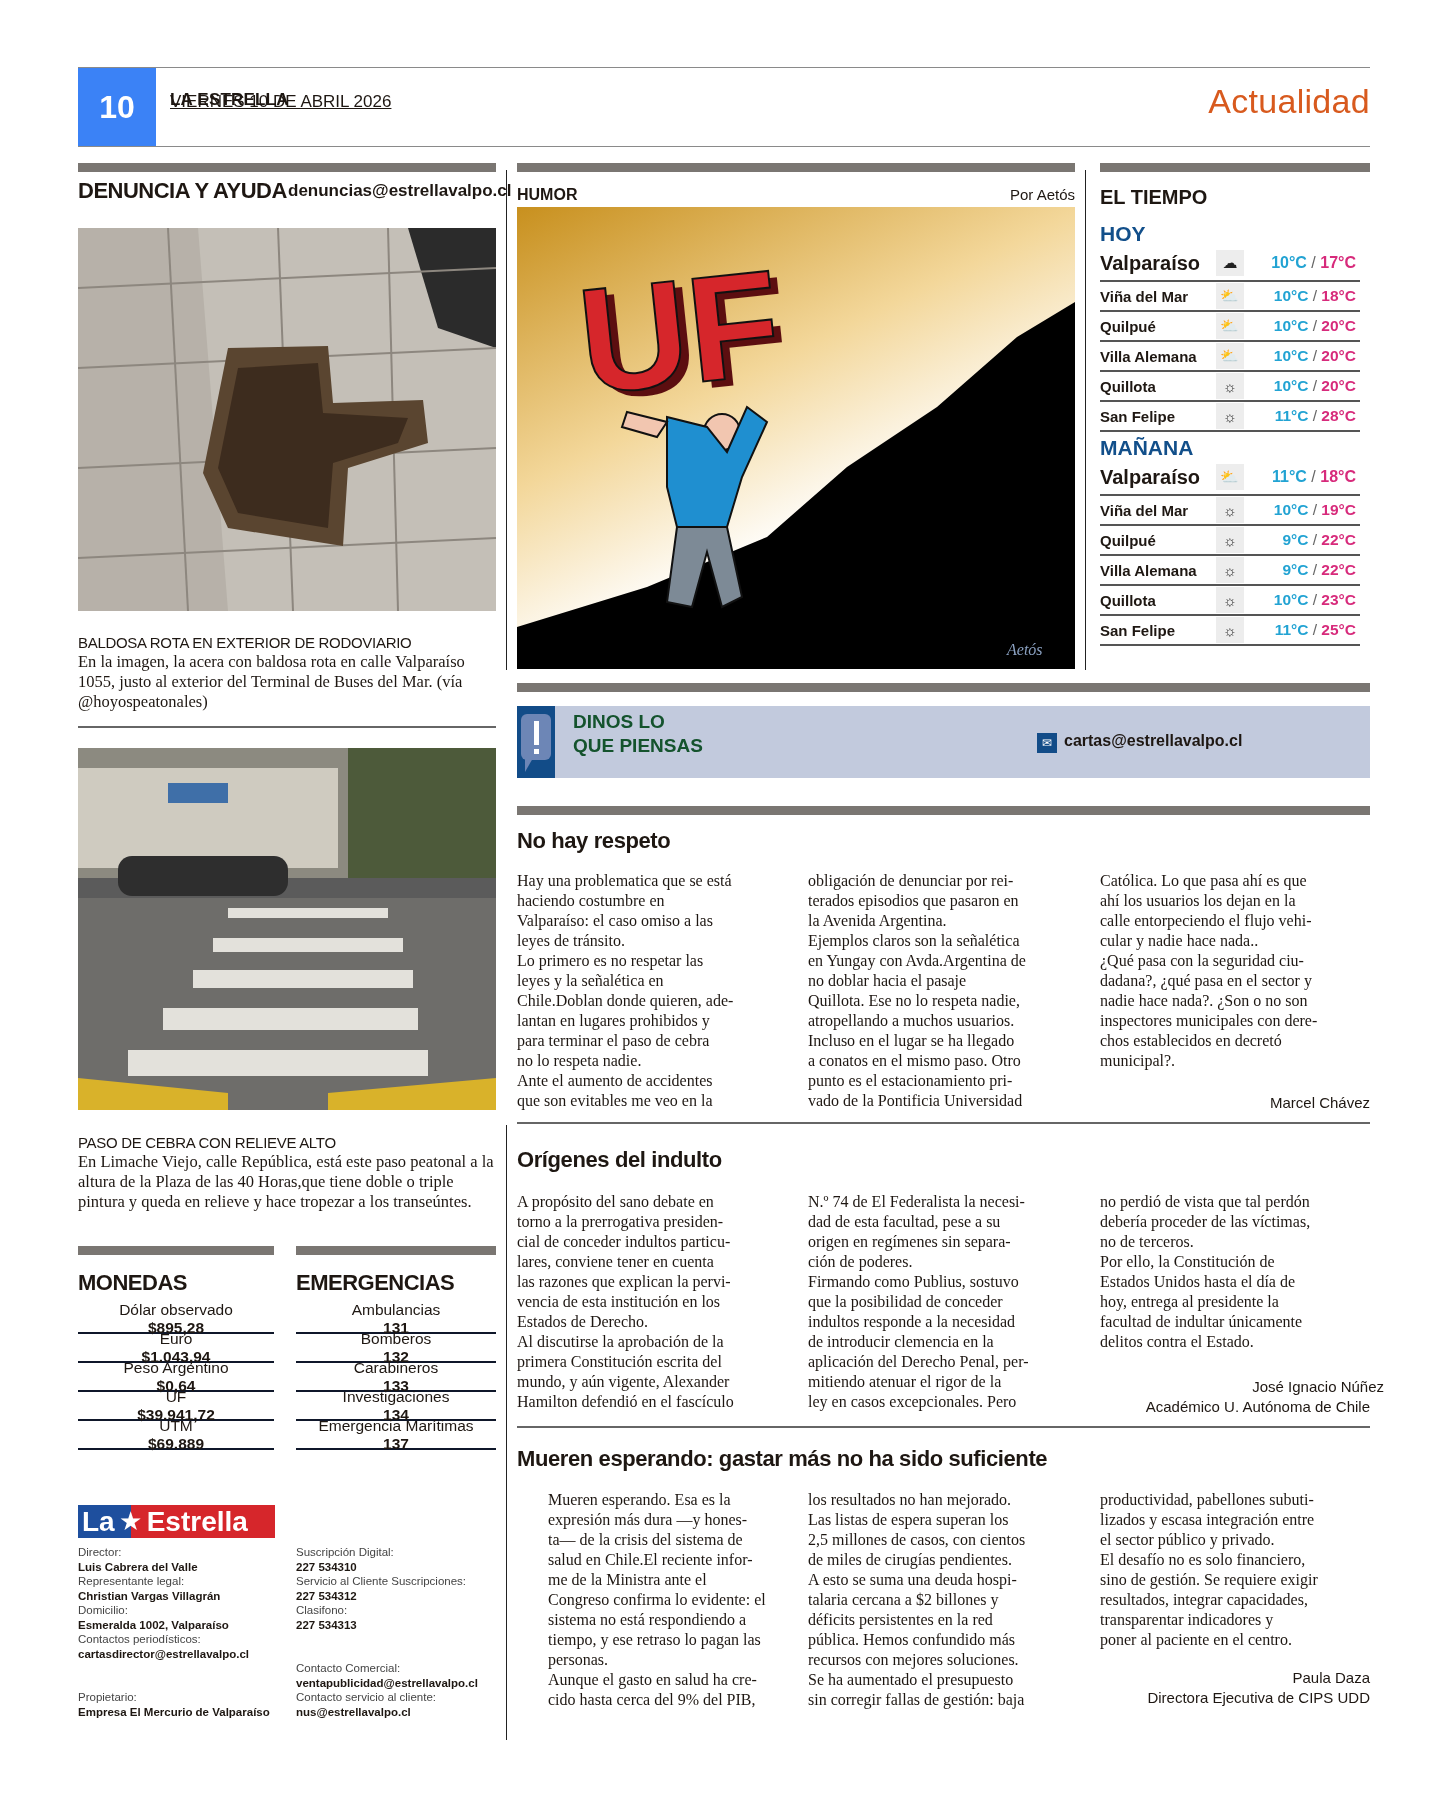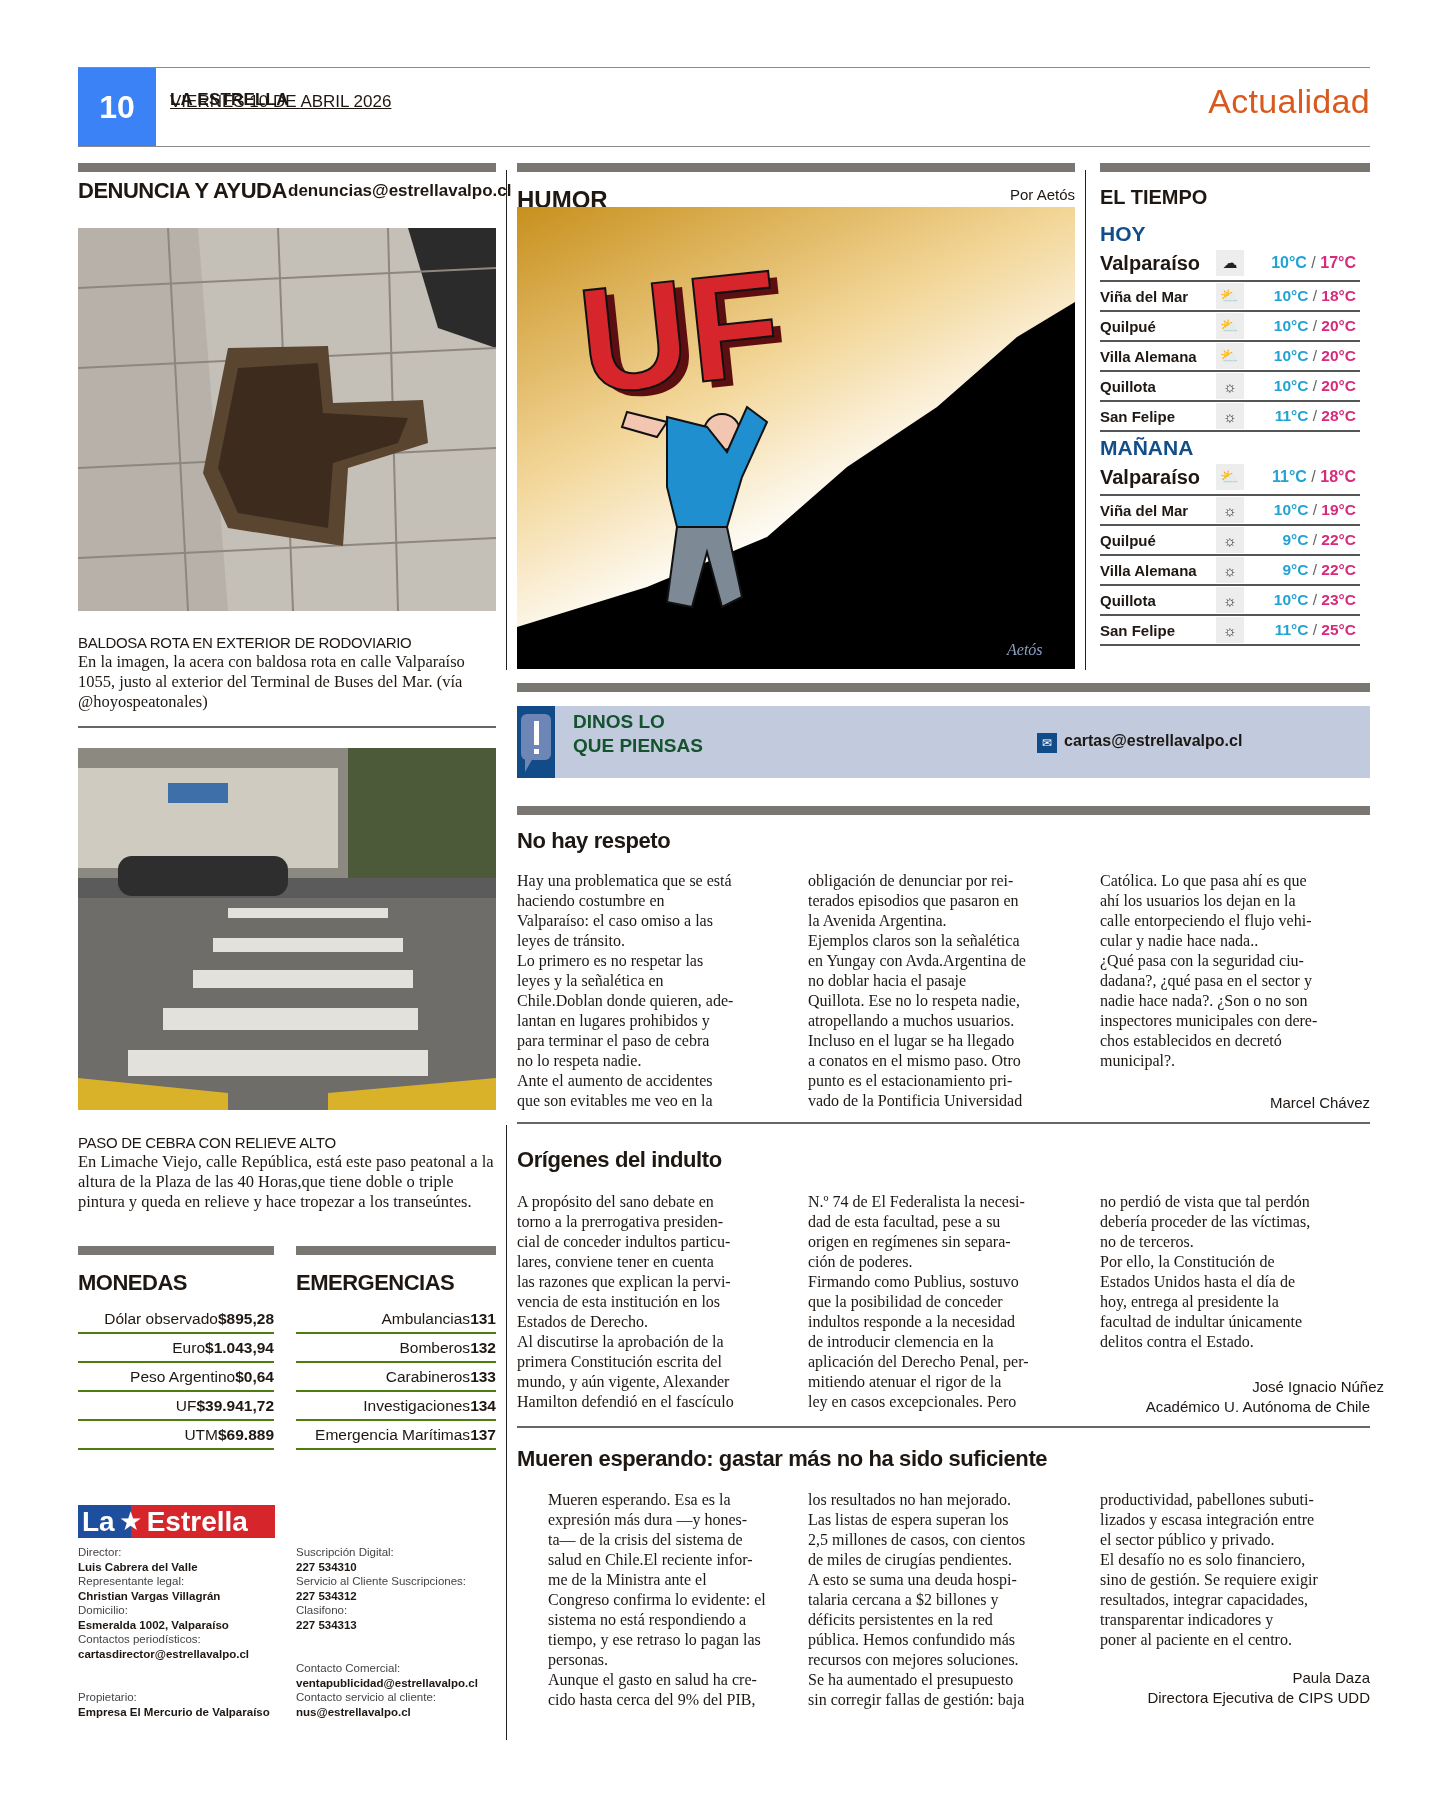--- a/index.html
+++ b/index.html
@@ -22,34 +22,34 @@
   
   .denuncia-title { left: 78px; top: 178px; font-weight: 700; font-size: 22px; letter-spacing: -0.5px; }
   .denuncia-email { left: 288px; top: 181px; font-weight: 700; font-size: 17px; }
   .photo { background: #999; overflow: hidden; }
   .caption-title { font-weight: 400; font-size: 15px; letter-spacing: -0.3px; }
   .caption-body { font-size: 16.5px; line-height: 20px; }
   .thinline { height: 2px; background: #666; }
 
   
   .tbl-title { font-weight: 700; font-size: 22px; letter-spacing: -0.5px; }
-  .tbl-row { display: flex; justify-content: flex-end; align-items: center; height: 29px; border-bottom: 2px solid #4d7c0f; font-size: 15.5px; }
+  .tbl-row { display: flex; justify-content: center; align-items: center; height: 29px; border-bottom: 2px solid #0f172a; font-size: 15.5px; flex-direction: column; }
   .tbl-row .v { font-weight: 700; }
 
   
   .logo { left: 78px; top: 1505px; width: 197px; height: 33px; display: flex; align-items: stretch; }
   .logo .la { background: #1e4f9e; color: #fff; font-weight: 700; font-size: 28px; padding: 0 2px 0 4px; line-height: 33px; }
   .logo .star { background: linear-gradient(90deg, #1e4f9e 50%, #d6262b 50%); color: #fff; font-size: 26px; line-height: 33px; width: 28px; text-align: center; }
   .logo .est { background: #d6262b; color: #fff; font-weight: 700; font-size: 28px; line-height: 33px; flex: 1; padding-left: 2px; }
   .cred { font-size: 11.5px; line-height: 14.5px; }
   .cred .l { color: #444; }
   .cred .b { font-weight: 700; }
 
   
-  .humor-title { left: 517px; top: 186px; font-weight: 700; font-size: 24px; }
+  .humor-title { left: 517px; top: 186px; font-weight: 700; font-size: 16px; }
   .humor-by { right: 365px; top: 186px; font-size: 15px; }
   .cartoon { left: 517px; top: 207px; width: 558px; height: 462px; overflow: hidden; }
 
   
   .w-title { left: 1100px; top: 186px; font-weight: 700; font-size: 20px; }
   .w-day { font-weight: 700; font-size: 21px; color: #124f8a; }
   .w-row { display: flex; align-items: center; height: 30px; border-bottom: 2px solid #555; width: 260px; }
   .w-row.big { height: 36px; }
   .w-city { width: 116px; font-weight: 700; font-size: 15px; }
   .w-row.big .w-city { font-size: 20px; }

